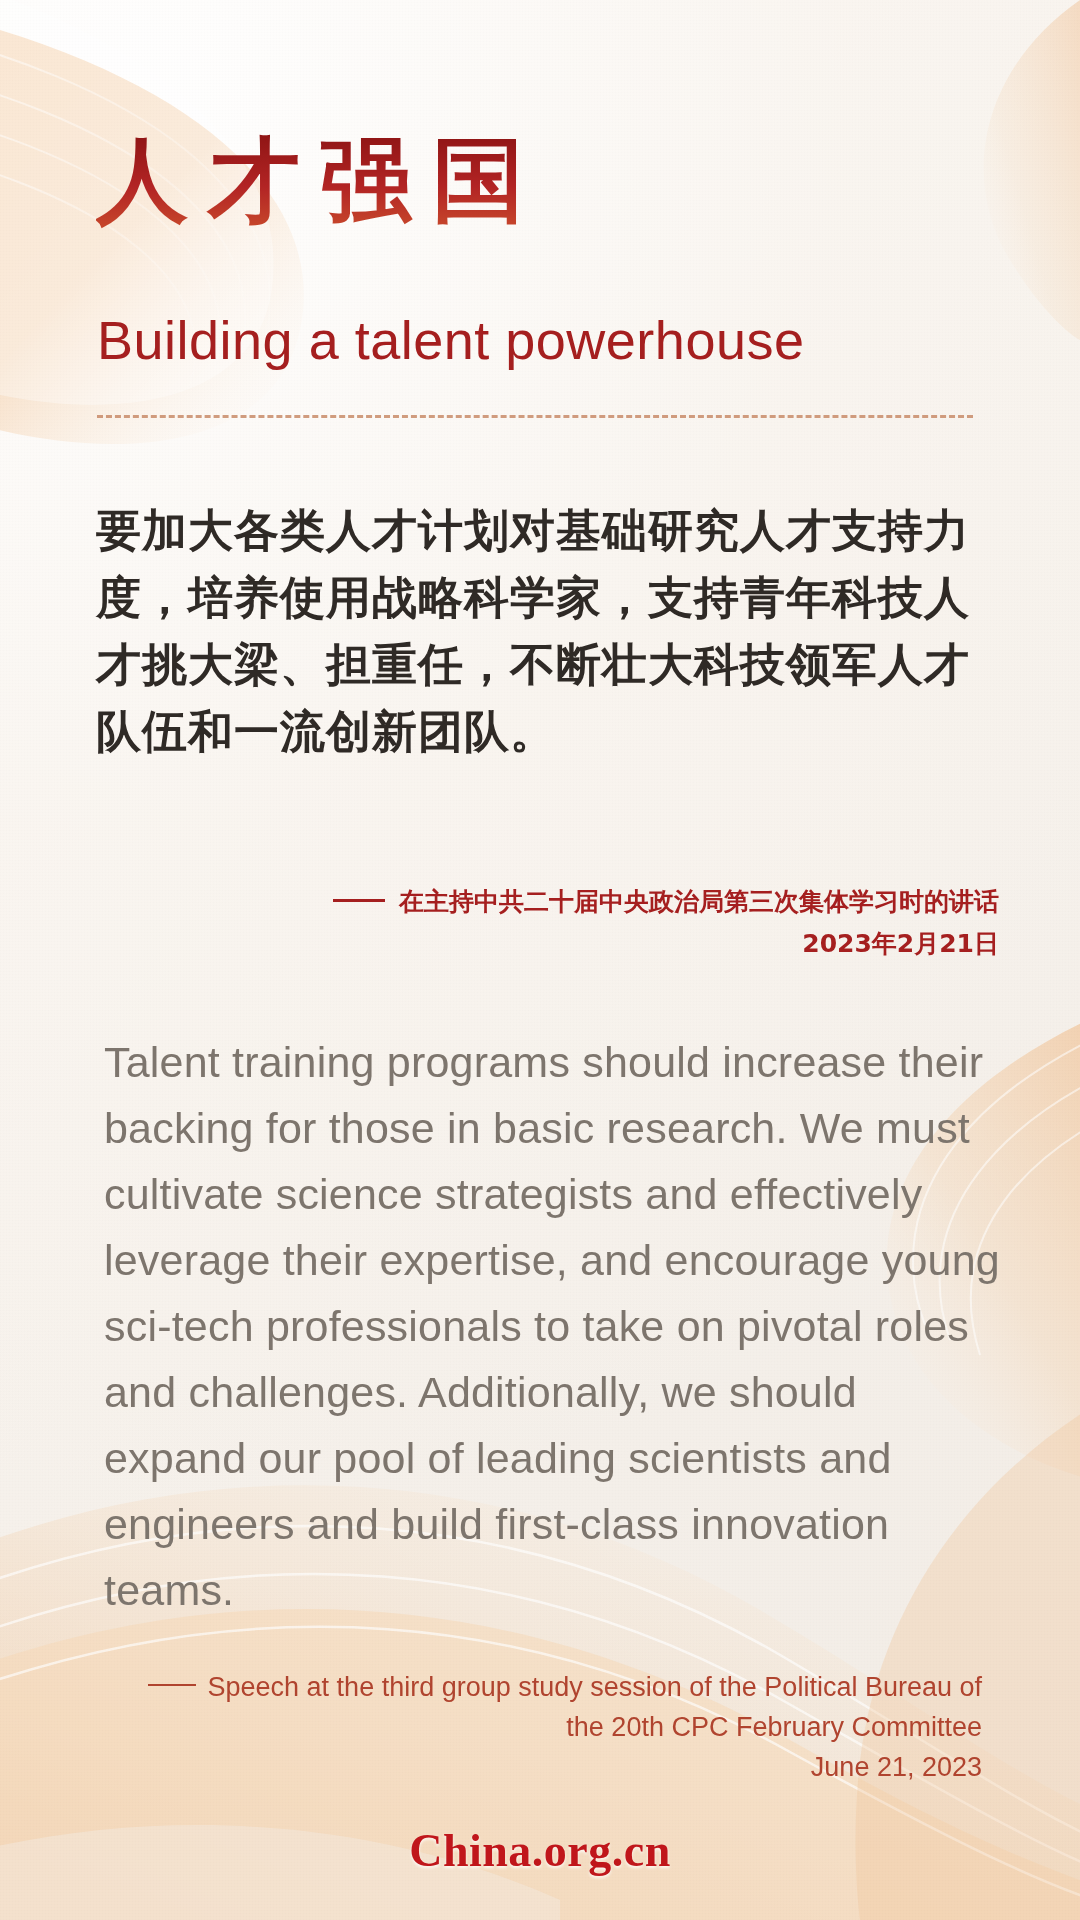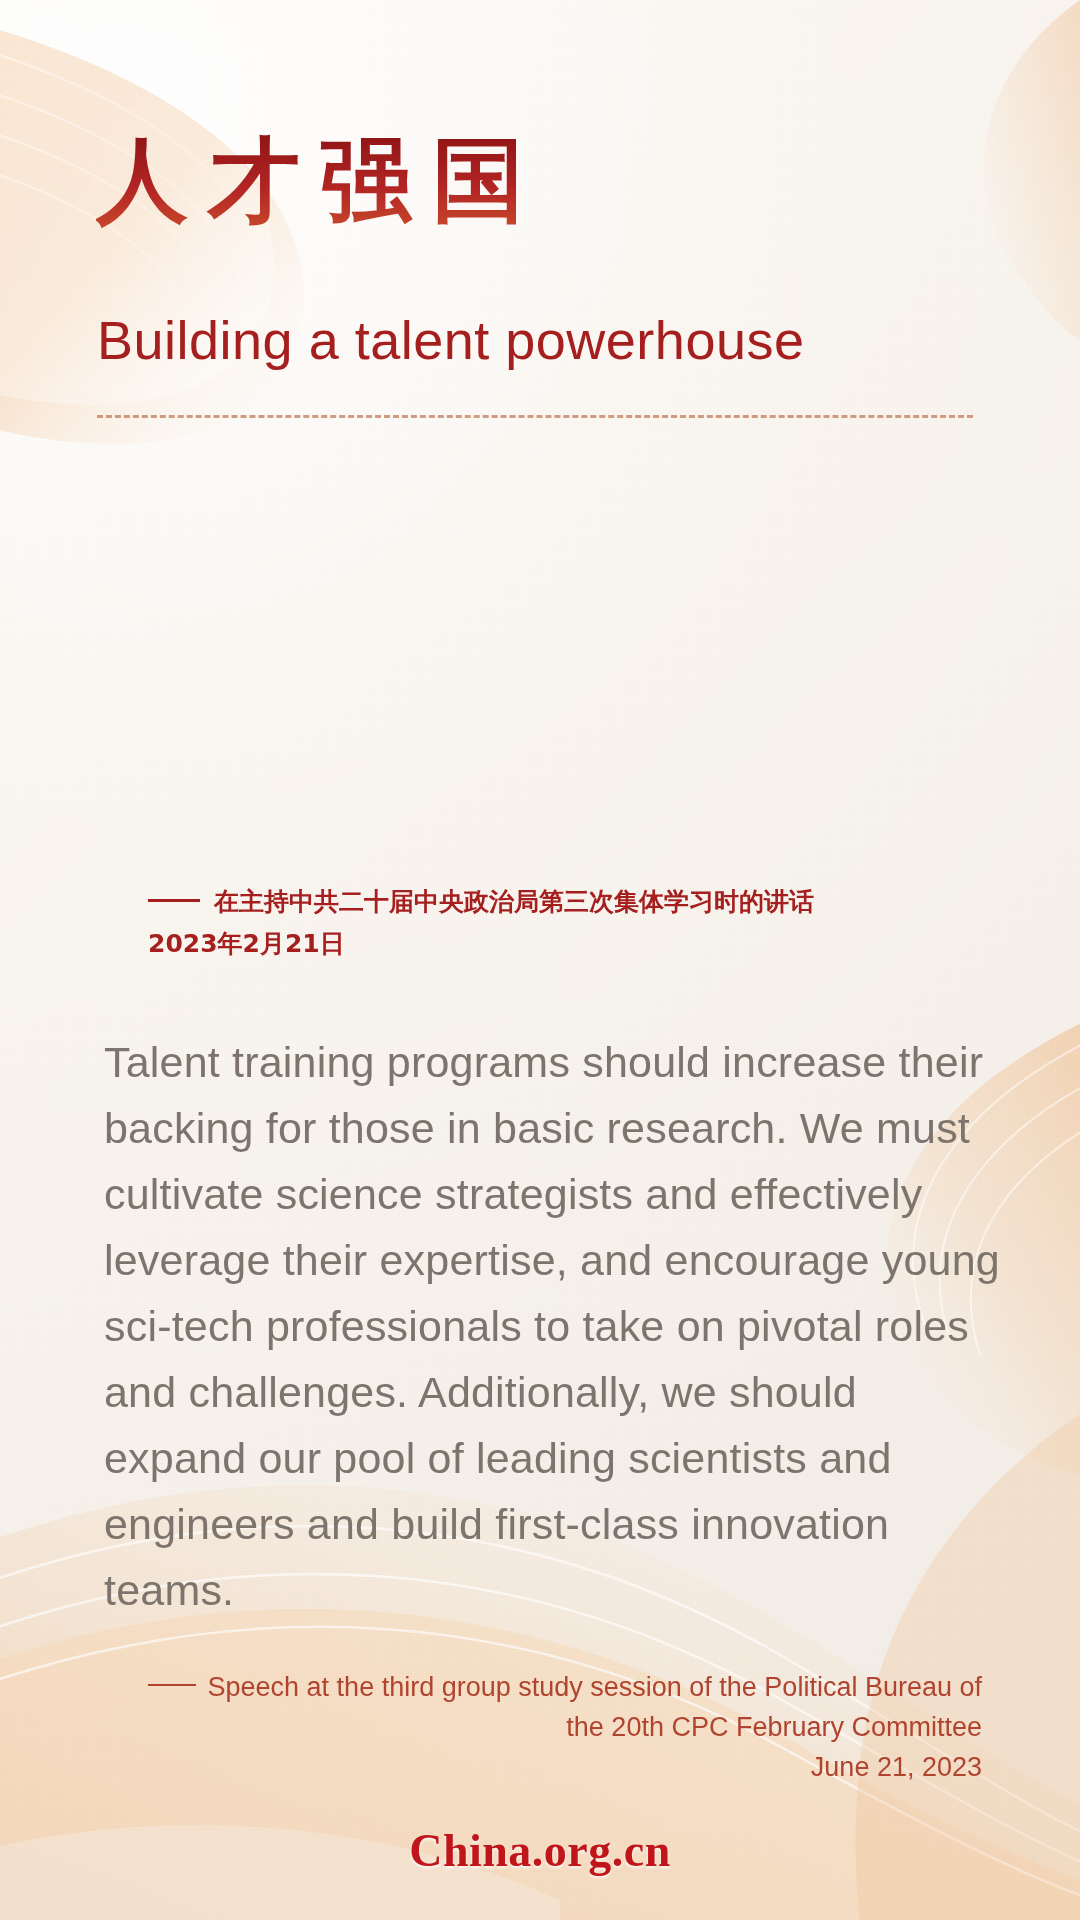--- a/index.html
+++ b/index.html
@@ -89,24 +89,24 @@
     font-family: "DejaVu Sans", "Liberation Sans", sans-serif;
     font-size: 45px;
     font-weight: 700;
     line-height: 67px;
     color: #2f2a26;
     letter-spacing: 1px;
   }
 
   .attrib-cn {
     position: absolute;
-    right: 112px;
+    right: 81px;
     top: 862px;
     width: 820px;
-    text-align: left;
+    text-align: right;
     color: #a51f1f;
     font-size: 25px;
     font-weight: 700;
     line-height: 42px;
     font-family: "DejaVu Sans", "Liberation Sans", sans-serif;
   }
   .attrib-cn .dash {
     display: inline-block;
     width: 52px;
     border-top: 3px solid #a51f1f;
@@ -221,20 +221,21 @@
   <div class="grain"></div>
 
   <div class="content">
 
     <div class="title-cn">人才强国</div>
 
     <div class="title-en">Building a talent powerhouse</div>
 
     <div class="divider"></div>
 
+    <div class="quote-cn">要加大各类人才计划对基础研究人才支持力度，培养使用战略科学家，支持青年科技人才挑大梁、担重任，不断壮大科技领军人才队伍和一流创新团队。</div>
 
     <div class="attrib-cn">
       <div>
         <span class="dash"></span><span>在主持中共二十届中央政治局第三次集体学习时的讲话</span>
       </div>
       <div>2023年2月21日</div>
     </div>
 
     <div class="body-en">Talent training programs should increase their backing for those in basic research. We must cultivate science strategists and effectively leverage their expertise, and encourage young sci-tech professionals to take on pivotal roles and challenges. Additionally, we should expand our pool of leading scientists and engineers and build first-class innovation teams.</div>
 

